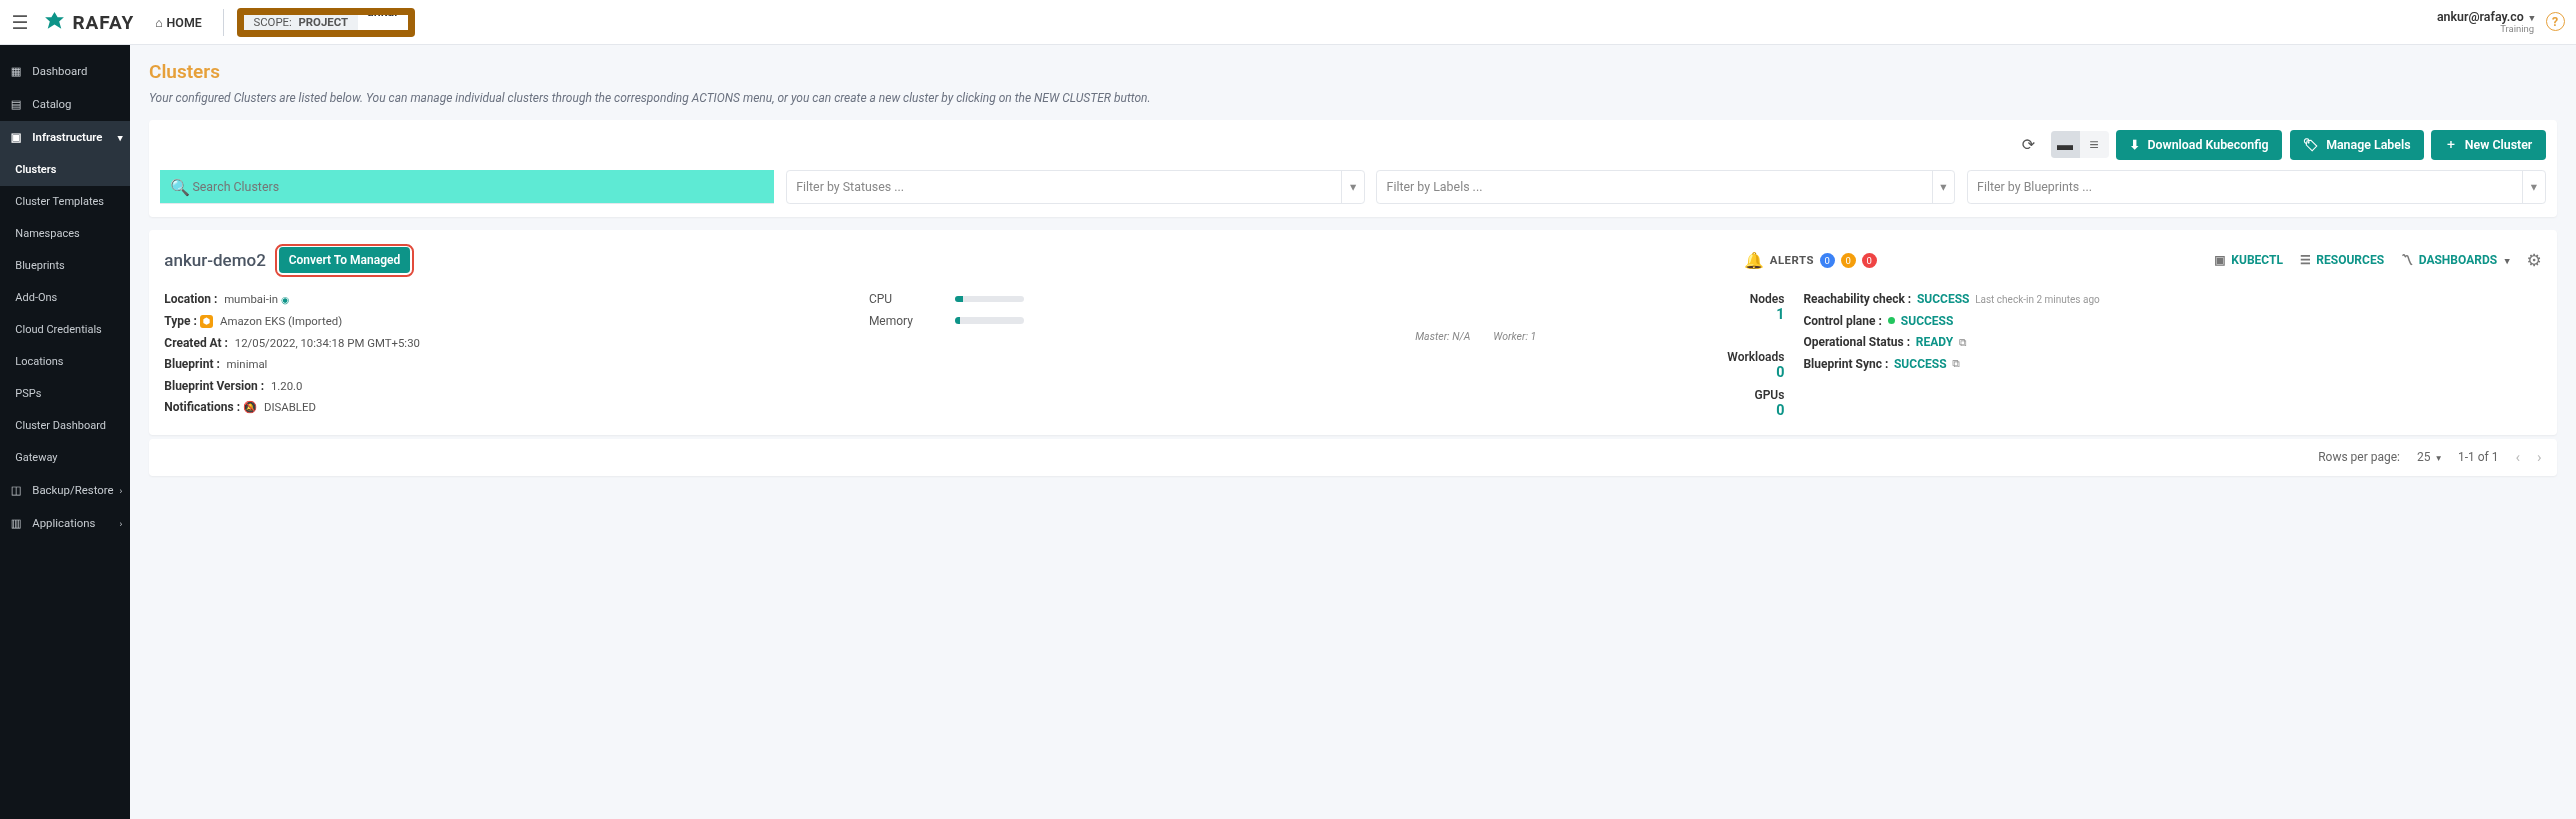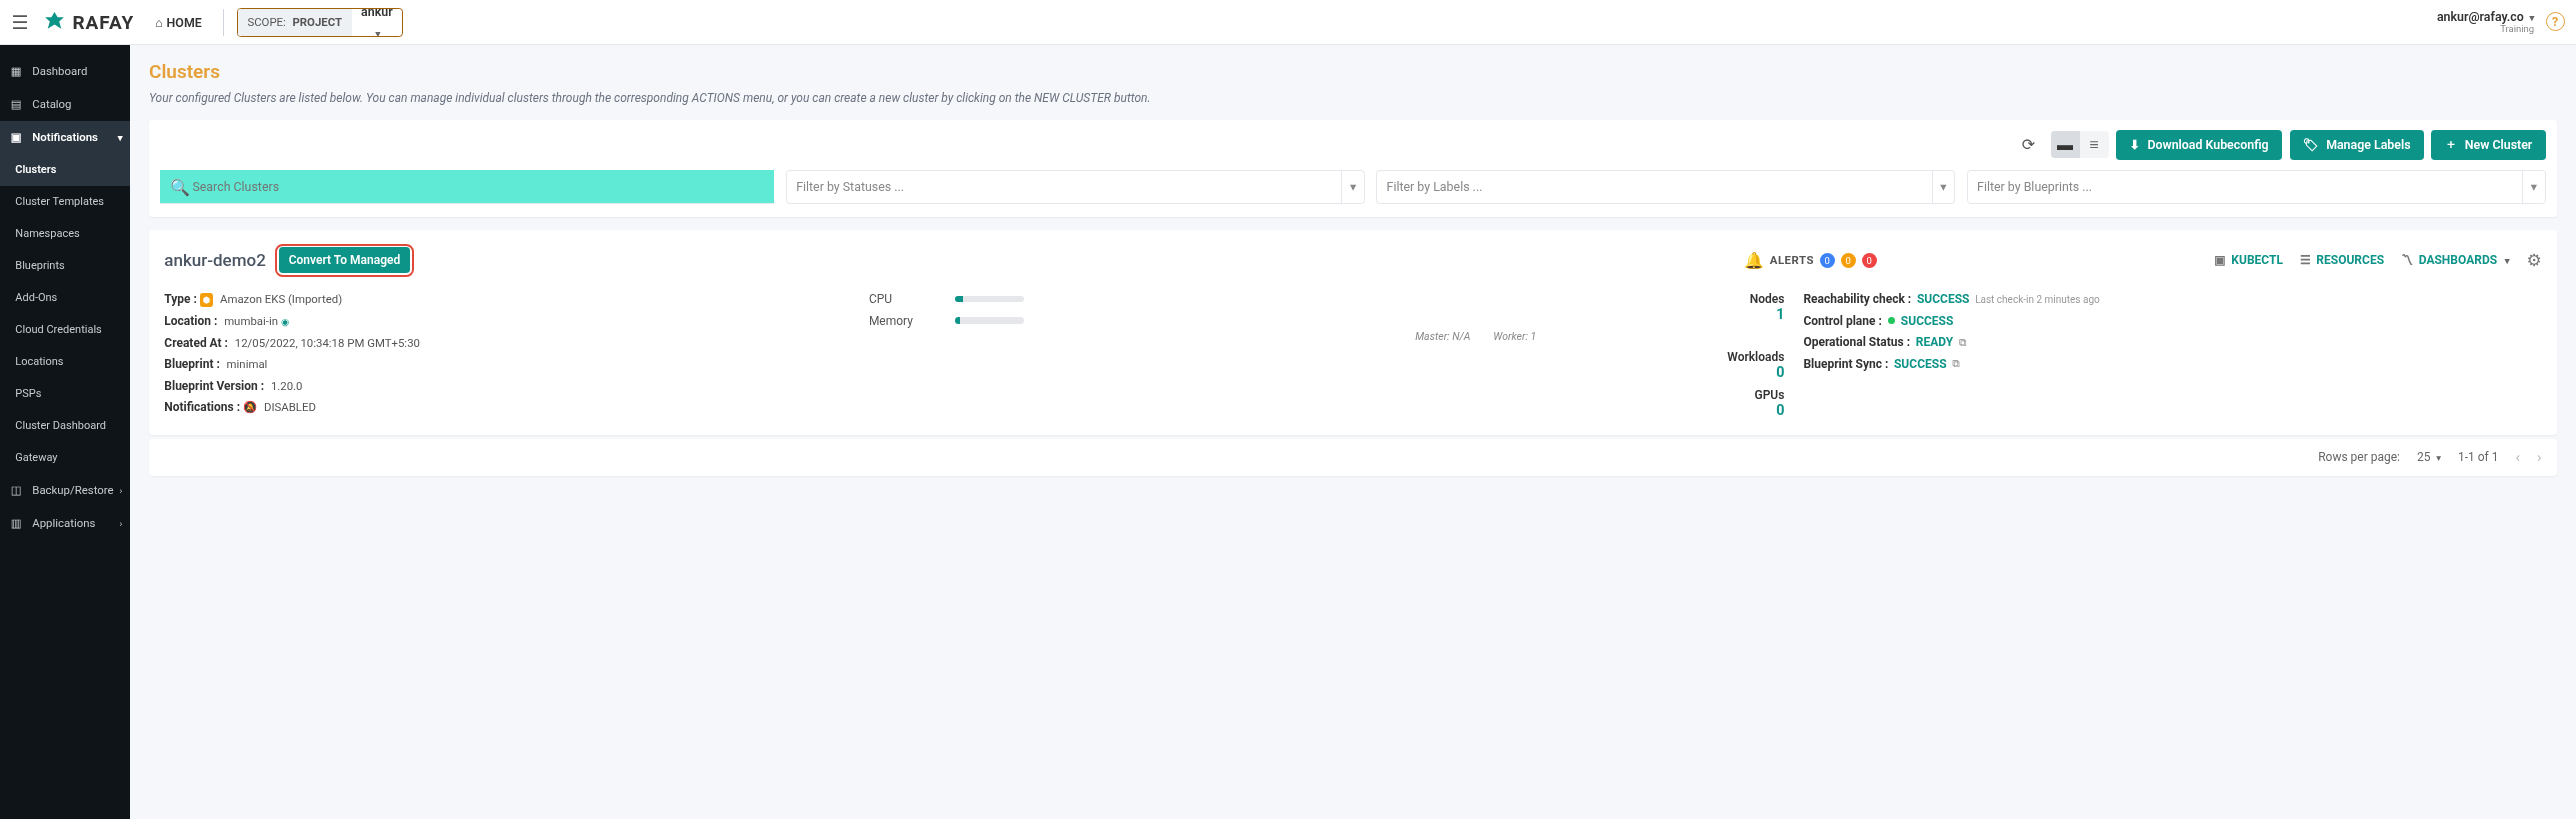--- a/index.html
+++ b/index.html
@@ -3,21 +3,21 @@
 <meta charset="utf-8">
 <style>
   * { box-sizing: border-box; margin: 0; padding: 0; font-family: -apple-system, BlinkMacSystemFont, "Segoe UI", Roboto, Arial, sans-serif; }
   body { background: #f5f7fa; color: #333; overflow-x: hidden;}
   .topbar { height: 45px; background: #fff; border-bottom: 1px solid #e4e7ec; display: flex; align-items: center; padding: 0 11.4px; gap: 13.3px; }
   .hamburger { font-size: 19px; cursor: pointer; color: #555;}
   .logo { display: flex; align-items: center; gap:5.7px; font-weight:700; font-size: 19px; color:#333; letter-spacing:1px;}
   .logo svg { width:25px; height:25px; }
   .home-link { display:flex; align-items:center; gap:3.8px; color:#333; font-weight:600; font-size:12.4px; padding:0 7.6px; cursor:pointer;}
   .vline { width:1px; height:27px; background:#d0d5dd; }
-  .scope-chip { display:flex; align-items:center; border:1px solid #a16207; border-radius:3.8px; overflow:hidden; height:29px;}
+  .scope-chip { display:flex; align-items:center; border:7px solid #a16207; border-radius:3.8px; overflow:hidden; height:29px;}
   .scope-chip .lbl { background:#eef1f4; padding:0 9.5px; font-size:11.4px; color:#555; height:100%; display:flex; align-items:center;}
   .scope-chip .lbl b { margin-left:3.8px;}
   .scope-chip .val { padding:0 9.5px; font-size:12.4px; font-weight:600; display:flex; align-items:center; gap:5.7px; cursor:pointer;flex-direction:column;}
   .top-right { margin-left:auto; display:flex; align-items:center; gap:11.4px;}
   .user-block { text-align:right; line-height:1.1;}
   .user-block .email { font-size:12.4px; font-weight:600; display:flex; align-items:center; gap:3.8px; cursor:pointer;}
   .user-block .role { font-size:9.5px; color:#888;}
   .help-icon { width:19px; height:19px; border:1.4px solid #e6a03a; color:#e6a03a; border-radius:50%; display:flex; align-items:center; justify-content:center; font-size:12.4px; font-weight:700; cursor:pointer;}
 
   .layout { display:flex; }
@@ -138,21 +138,21 @@
     <div class="side-item">
         <span class="side-icon">▦</span>
         <span>Dashboard</span>
       </div>
     <div class="side-item">
         <span class="side-icon">▤</span>
         <span>Catalog</span>
       </div>
     <div class="side-item active">
         <span class="side-icon">▣</span>
-        <span>Notifications</span>
+        <span>Infrastructure</span>
         <span class="side-expand">▾</span>
       </div>
     <div class="side-item sub active">
         <span>Clusters</span>
       </div>
     <div class="side-item sub">
         <span>Cluster Templates</span>
       </div>
     <div class="side-item sub">
         <span>Namespaces</span>
@@ -266,22 +266,22 @@
               <span>DASHBOARDS</span>
               <span class="caret-down"></span>
             </span>
           <span class="gear">⚙</span>
         </div>
       </div>
 
       <div class="cluster-body">
 
         <div class="col" style="flex:1.3">
+          <div class="kv"><span class="k">Location :</span> <span class="v">mumbai-in</span> <span class="loc-icon">◉</span></div>
           <div class="kv"><span class="k">Type :</span> <span class="eks-badge">⬢</span> <span class="v">Amazon EKS (Imported)</span></div>
-          <div class="kv"><span class="k">Location :</span> <span class="v">mumbai-in</span> <span class="loc-icon">◉</span></div>
           <div class="kv"><span class="k">Created At :</span> <span class="v">12/05/2022, 10:34:18 PM GMT+5:30</span></div>
           <div class="kv"><span class="k">Blueprint :</span> <span class="v">minimal</span></div>
           <div class="kv"><span class="k">Blueprint Version :</span> <span class="v">1.20.0</span></div>
           <div class="kv"><span class="k">Notifications :</span> <span class="notif-off">🔕</span> <span class="v">DISABLED</span></div>
         </div>
 
         <div class="col" style="flex:1">
           <div class="metric-row">
               <span class="ml">CPU</span>
               <span class="bar">

